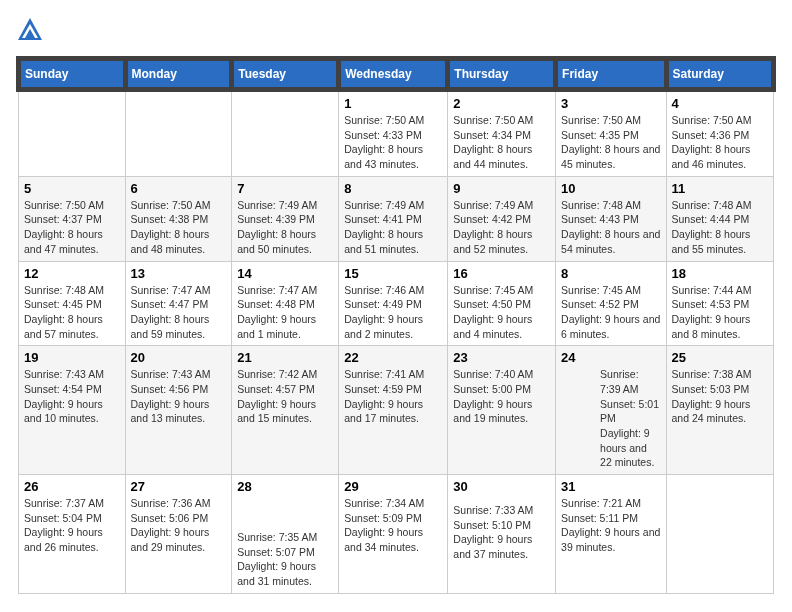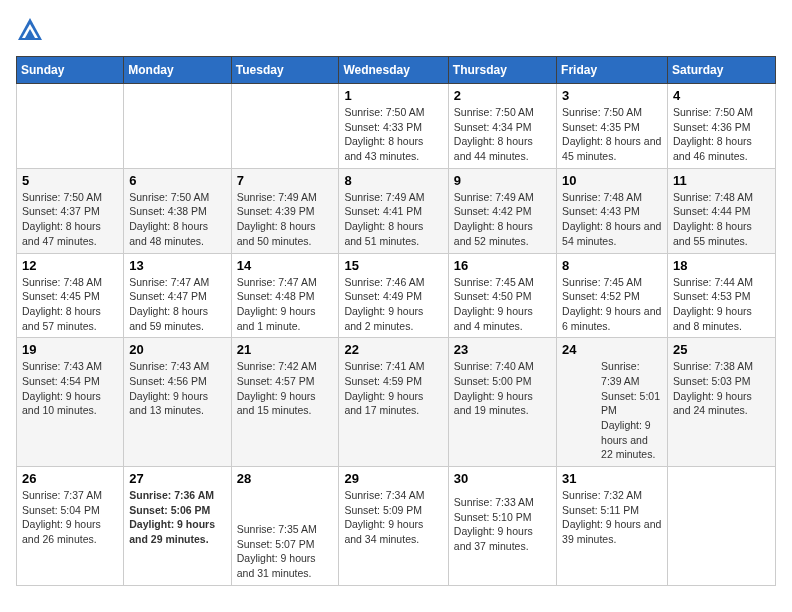--- a/index.html
+++ b/index.html
@@ -49,21 +49,21 @@
       border-collapse: collapse;
       font-size: 11px;
     }
     thead tr th {
       background-color: #2a6dc2;
       color: #fff;
       padding: 6px 4px;
       text-align: left;
       font-size: 12px;
       font-weight: bold;
-      border: 1px solid #404040;
+      border: 5px solid #404040;
     }
     tbody tr td {
       border: 1px solid #ccc;
       vertical-align: top;
       padding: 4px 5px;
       height: 82px;
       width: 113px;
     }
     tbody tr:nth-child(even) td {
       background-color: #f5f5f5;
@@ -282,21 +282,21 @@
       </tr>
       <tr>
         <td>
           <div class="day-number">26</div>
           <div class="day-info" style="white-space: pre-line;">Sunrise: 7:37 AM
 Sunset: 5:04 PM
 Daylight: 9 hours and 26 minutes.</div>
         </td>
         <td>
           <div class="day-number">27</div>
-          <div class="day-info" style="white-space: pre-line; font-weight: bold;">Sunrise: 7:36 AM
+          <div class="day-info" style="white-space: pre-line;">Sunrise: 7:36 AM
 Sunset: 5:06 PM
 Daylight: 9 hours and 29 minutes.</div>
         </td>
         <td>
           <div class="day-number">28</div>
           <div class="day-info" style="white-space: pre-line; margin-top: 36px;">Sunrise: 7:35 AM
 Sunset: 5:07 PM
 Daylight: 9 hours and 31 minutes.</div>
         </td>
         <td>
@@ -306,20 +306,20 @@
 Daylight: 9 hours and 34 minutes.</div>
         </td>
         <td>
           <div class="day-number">30</div>
           <div class="day-info" style="white-space: pre-line; margin-top: 9px;">Sunrise: 7:33 AM
 Sunset: 5:10 PM
 Daylight: 9 hours and 37 minutes.</div>
         </td>
         <td>
           <div class="day-number">31</div>
-          <div class="day-info" style="white-space: pre-line;">Sunrise: 7:32 AM
+          <div class="day-info" style="white-space: pre-line;">Sunrise: 7:21 AM
 Sunset: 5:11 PM
 Daylight: 9 hours and 39 minutes.</div>
         </td>
         <td class="empty-cell"></td>
       </tr>
     </tbody>
 </table>
 
 </body></html>

